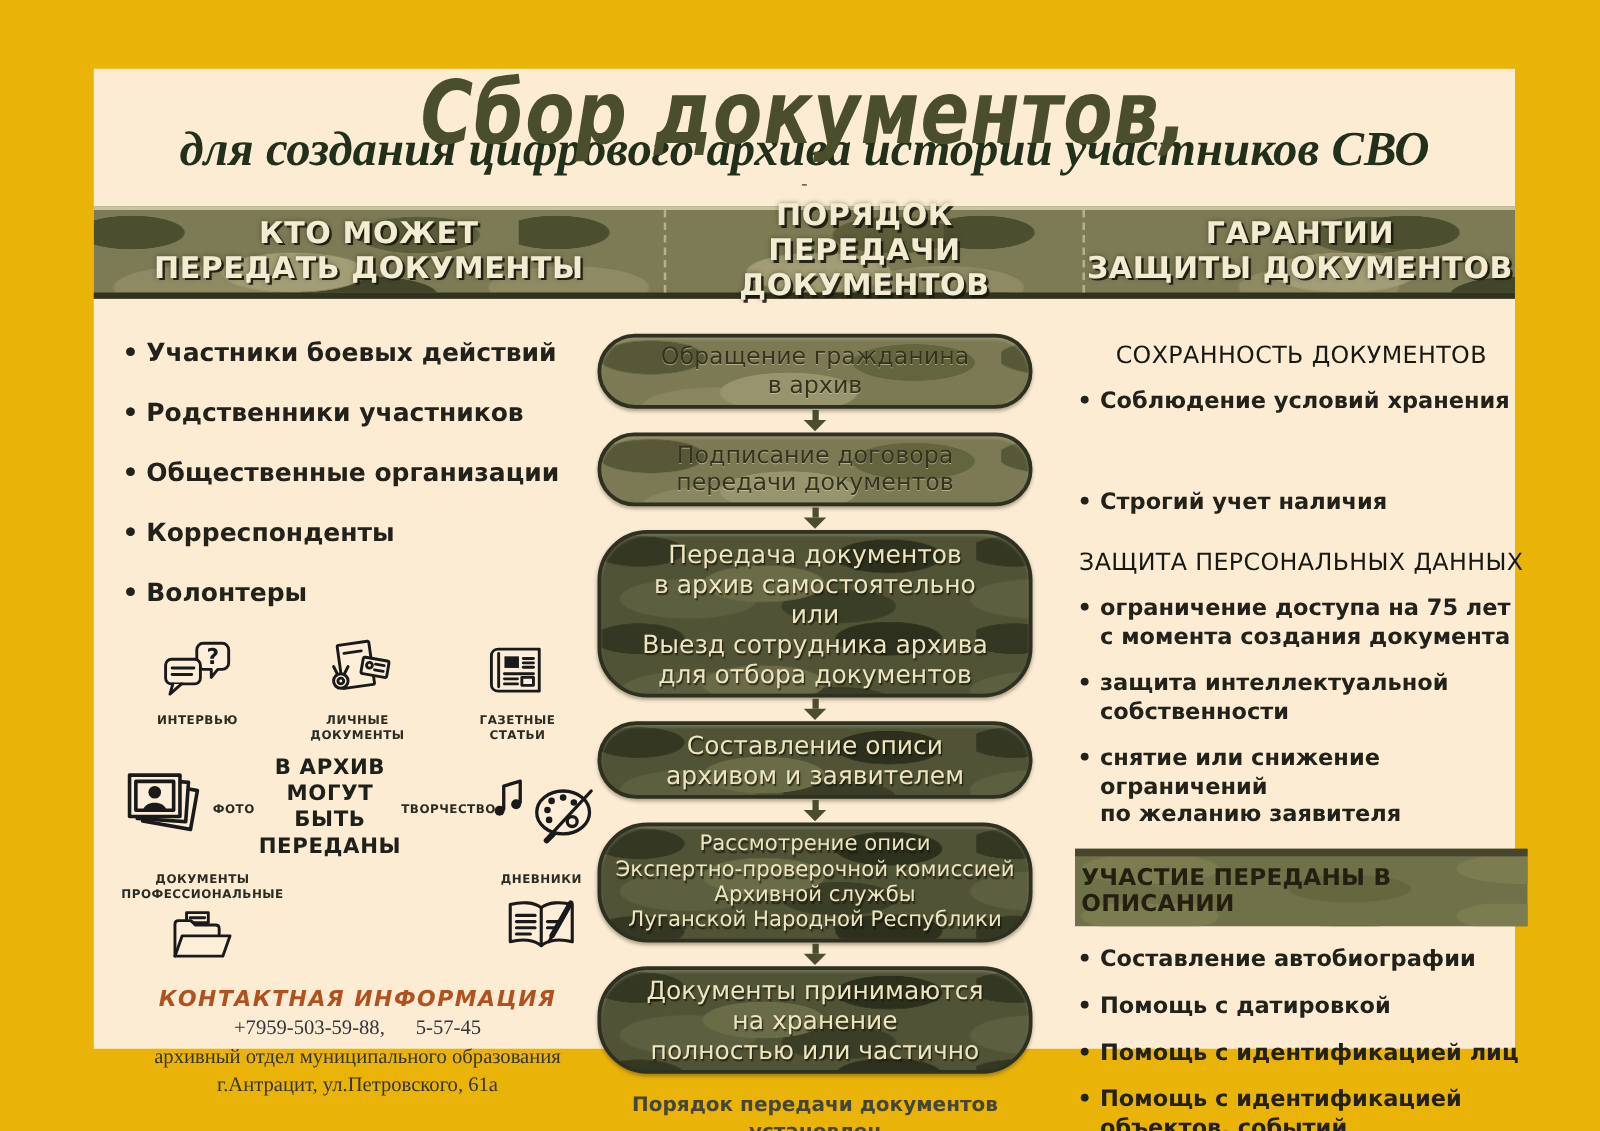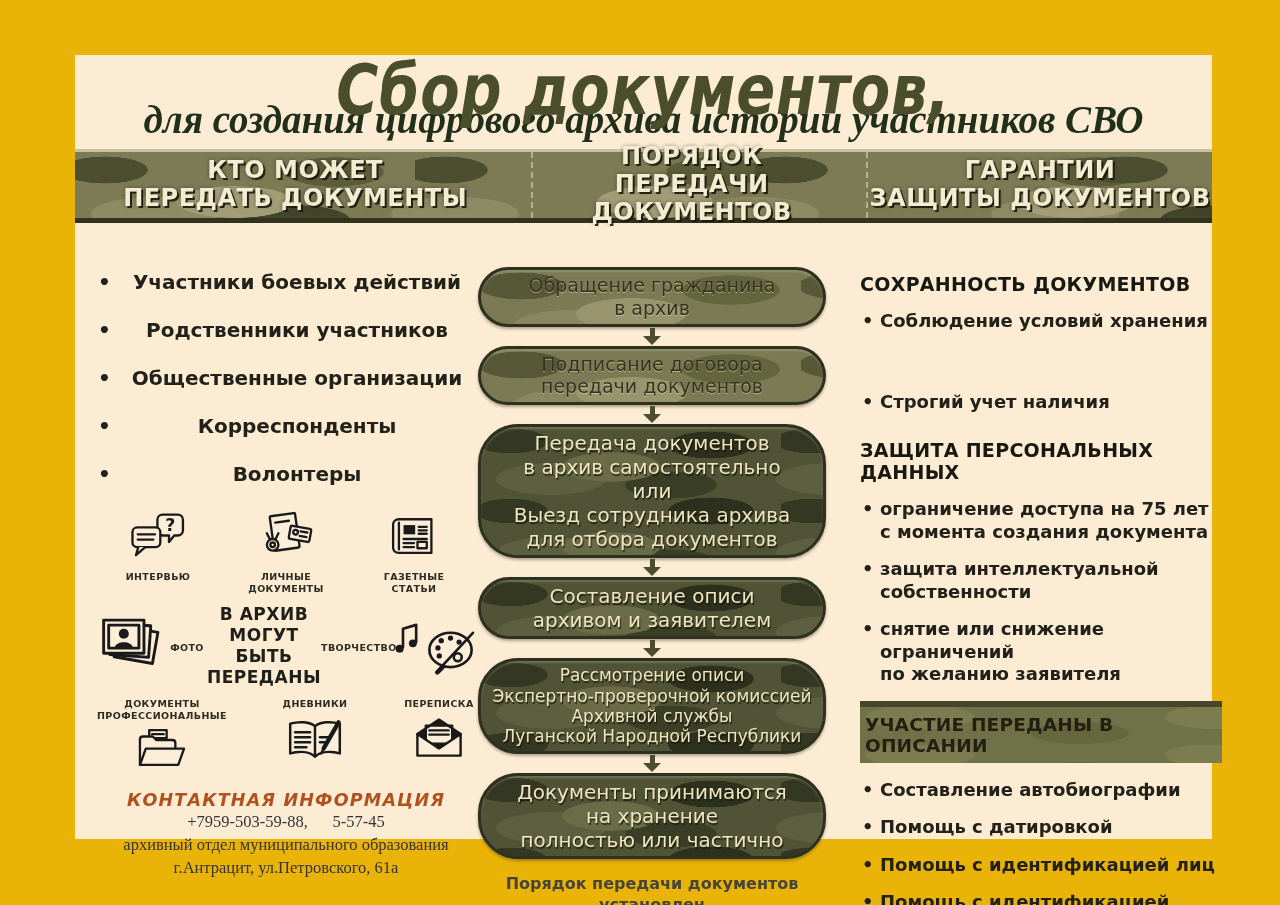--- a/index.html
+++ b/index.html
@@ -41,35 +41,35 @@
     background-color:#7b7a54;
     background-image:
       radial-gradient(ellipse 70px 22px at 40px 16px,  #565838 60%, transparent 62%),
       radial-gradient(ellipse 90px 26px at 150px 44px, #98946d 60%, transparent 62%),
       radial-gradient(ellipse 80px 24px at 250px 20px, #63653f 60%, transparent 62%),
       radial-gradient(ellipse 95px 26px at 90px 56px,  #8a8661 60%, transparent 62%);
     background-size: 320px 72px, 380px 82px, 350px 70px, 290px 76px;
   }
 
   
-  .camo-band { position:absolute; top:94px; left:0; width:1137px; height:74px;
+  .camo-band { position:absolute; top:110px; left:0; width:1137px; height:74px;
                display:flex; box-sizing:border-box;
                border-top:3px solid #c9c3a0; border-bottom:5px solid #32331f;gap:16px; }
   .band-cell { display:flex; align-items:center; justify-content:center; height:100%; box-sizing:border-box; }
   .band-cell.c1 { width:453px; }
   .band-cell.c2 { width:328px; }
   .band-cell.c3 { width:356px; }
   .band-cell.sep { border-left:2px dashed rgba(238,231,198,.5); }
   .band-text { white-space:pre-line; text-align:center; color:#f3ecd2; font-weight:bold;
                font-size:24px; line-height:1.16; letter-spacing:.5px;
                text-shadow:2px 2px 0 rgba(25,25,12,.9), 0 0 4px rgba(25,25,12,.45); }
 
   
   .col-left { position:absolute; left:20px; top:215px; width:382px; }
-  .who-list { list-style:none; margin:0; padding:0;text-align:center; }
+  .who-list { list-style:none; margin:0; padding:0; }
   .who-item { position:relative; padding-left:22px; font-size:20px; font-weight:bold;
               color:#22221b; line-height:24px; margin-bottom:24px; }
   .who-item::before { content:"\2022"; position:absolute; left:3px; top:0; }
 
   .icons-area { margin-top:4px; }
   .ic svg { stroke:#1a1a1a; stroke-width:4; fill:none; stroke-linecap:round; stroke-linejoin:round; display:block; margin:0 auto; }
   .icon-label { white-space:pre-line; font-size:9.5px; font-weight:bold; color:#2c2c22;
                 text-align:center; letter-spacing:.4px; line-height:1.3; margin-top:3px; }
   .i-row1 { display:flex; justify-content:space-between; padding:0 4px; }
   .i-row1 .cell { width:118px; }
@@ -95,21 +95,21 @@
   .s4 .flow-text { font-size:17px; }
   .flow-arrow { align-self:center; width:5px; height:8px; background:#4c4c2e; position:relative; margin:1px 0 10px; }
   .flow-arrow::after { content:""; position:absolute; left:50%; transform:translateX(-50%); top:8px;
                        border-left:9px solid transparent; border-right:9px solid transparent;
                        border-top:9px solid #4c4c2e; }
   .flow-note { margin-top:14px; white-space:pre-line; text-align:center; font-size:16px;
                font-weight:bold; color:#45453a; line-height:1.35; }
 
   
   .col-right { position:absolute; left:785px; top:218px; width:362px; }
-  .r-header { font-size:19px; font-weight:bold; color:#191913; letter-spacing:.3px; margin-bottom:15px; }
+  .r-header { font-size:19px; font-weight:normal; color:#191913; letter-spacing:.3px; margin-bottom:15px;text-align:center; }
   .r-item { white-space:pre-line; position:relative; padding-left:20px; font-size:18px;
             font-weight:bold; color:#22221b; line-height:1.25; margin-bottom:15px; }
   .r-item::before { content:"\2022"; position:absolute; left:2px; top:0; }
   .gap-big { margin-bottom:58px; }
   .gap-med { margin-bottom:26px; }
   .r-band { background-color:#6f7148;
             background-image:radial-gradient(ellipse 90px 20px at 60px 10px, #7b7c50 60%, transparent 62%),
                              radial-gradient(ellipse 80px 18px at 220px 26px, #65673f 60%, transparent 62%);
             background-size:300px 38px, 340px 40px;
             border-top:6px solid #45462b; color:#241f10; font-weight:bold; font-size:18.5px;
@@ -254,31 +254,20 @@
               <line x1="28" y1="36" x2="52" y2="36"></line>
                 <line x1="28" y1="44" x2="52" y2="44"></line>
               <line x1="28" y1="52" x2="52" y2="52"></line>
                 <line x1="28" y1="60" x2="46" y2="60"></line>
               <line x1="68" y1="44" x2="84" y2="44"></line>
                 <line x1="68" y1="52" x2="80" y2="52"></line>
               <line x1="74" y1="62" x2="98" y2="20" stroke-width="7"></line>
               <path d="M70 70l4-8"></path>
             </svg>
           </div>
-          <div class="cell ic">
-            <div class="icon-label">ПЕРЕПИСКА</div>
-            <svg viewBox="0 0 100 100" width="72" height="60">
-              <path d="M14 40l36-24 36 24-36 24z" fill="#1a1a1a" stroke="none"></path>
-              <rect x="28" y="26" width="44" height="30" fill="#fdeeda"></rect>
-              <line x1="34" y1="34" x2="66" y2="34"></line>
-                <line x1="34" y1="41" x2="66" y2="41"></line>
-              <path d="M14 40v36h72V40L50 64z" fill="#fdeeda"></path>
-              <path d="M14 40l36-24 36 24"></path>
-            </svg>
-          </div>
         </div>
       </div>
 
       <div class="contact">
         <div class="contact-header">КОНТАКТНАЯ ИНФОРМАЦИЯ</div>
         <div class="contact-line">+7959-503-59-88,   5-57-45</div>
         <div class="contact-line">архивный отдел муниципального образования</div>
         <div class="contact-line">г.Антрацит, ул.Петровского, 61а</div>
       </div>
     </div>

